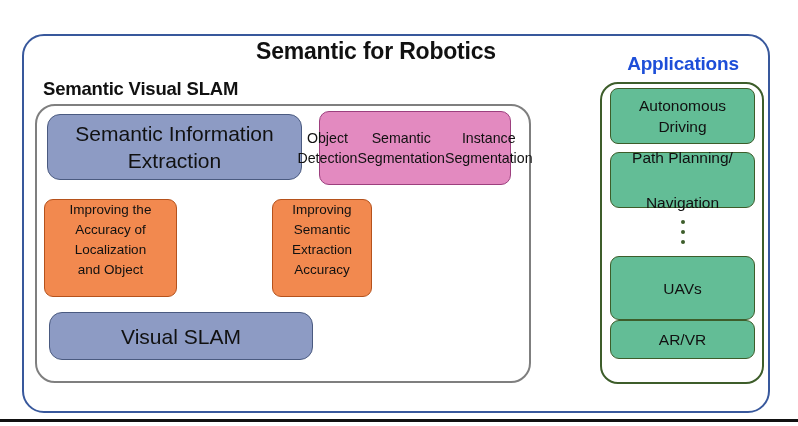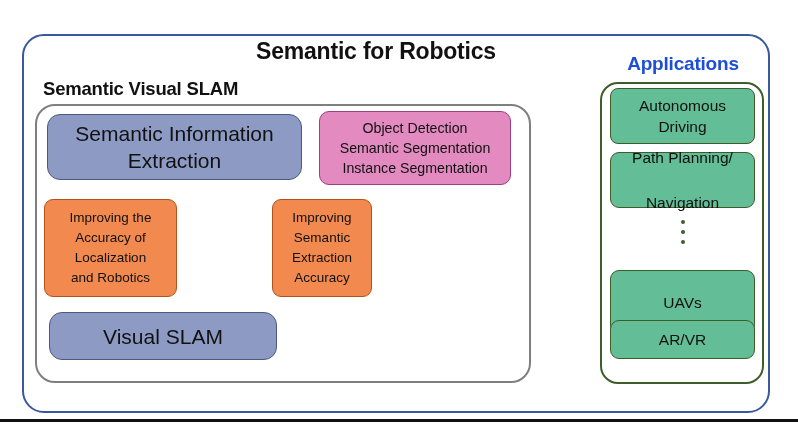--- a/index.html
+++ b/index.html
@@ -73,54 +73,53 @@
     text-align: center;
   }
   .sie-box {
     left: 47px; top: 114px;
     width: 255px; height: 66px;
     font-size: 21px;
     line-height: 27px;
   }
   .vslam-box {
     left: 49px; top: 312px;
-    width: 228px; height: 48px;
+    width: 264px; height: 48px;
     font-size: 21px;
     line-height: 27px;
   }
 
   
   .box-pink {
     left: 319px; top: 111px;
     width: 192px; height: 74px;
     background: #e38ac0;
     border: 1.6px solid #9c3f7e;
     border-radius: 10px;
     color: #111111;
     font-size: 14.2px;
     line-height: 20px;
     display: flex;
-    flex-direction: column;
     align-items: center;
     justify-content: center;
     text-align: center;
   }
 
   
   .box-orange {
     background: #f2894f;
     border: 1.6px solid #b5521c;
     border-radius: 9px;
     color: #111111;
     font-size: 13.5px;
     line-height: 20px;
     display: flex;
     flex-direction: column;
     align-items: center;
-    justify-content: center;
+    justify-content: flex-start;
     text-align: center;
   }
   .orange-left {
     left: 44px; top: 199px;
     width: 133px; height: 98px;
   }
   .orange-right {
     left: 272px; top: 199px;
     width: 100px; height: 98px;
   }
@@ -153,21 +152,21 @@
     display: flex;
     flex-direction: column;
     align-items: center;
     justify-content: center;
     text-align: center;
     left: 610px;
     width: 145px;
   }
   .g1 { top: 88px;  height: 56px; border-radius: 8px; }
   .g2 { top: 152px; height: 56px; gap: 24px; }
-  .g3 { top: 256px; height: 64px; margin-top: 14px; }
+  .g3 { top: 256px; height: 64px; }
   .g4 { top: 320px; height: 39px; }
 
   .ellipsis-v {
     left: 610px; top: 212px;
     width: 145px; height: 40px;
     display: flex;
     flex-direction: column;
     align-items: center;
     justify-content: center;
   }
@@ -229,21 +228,21 @@
   <div class="abs box-pink">
     <div>Object Detection</div>
     <div>Semantic Segmentation</div>
     <div>Instance Segmentation</div>
   </div>
 
   <div class="abs box-orange orange-left">
     <div>Improving the</div>
     <div>Accuracy of</div>
     <div>Localization</div>
-    <div>and Robotics</div>
+    <div>and Object</div>
   </div>
 
   <div class="abs box-orange orange-right">
     <div>Improving</div>
     <div>Semantic</div>
     <div>Extraction</div>
     <div>Accuracy</div>
   </div>
 
   <div class="abs box-blue vslam-box">

